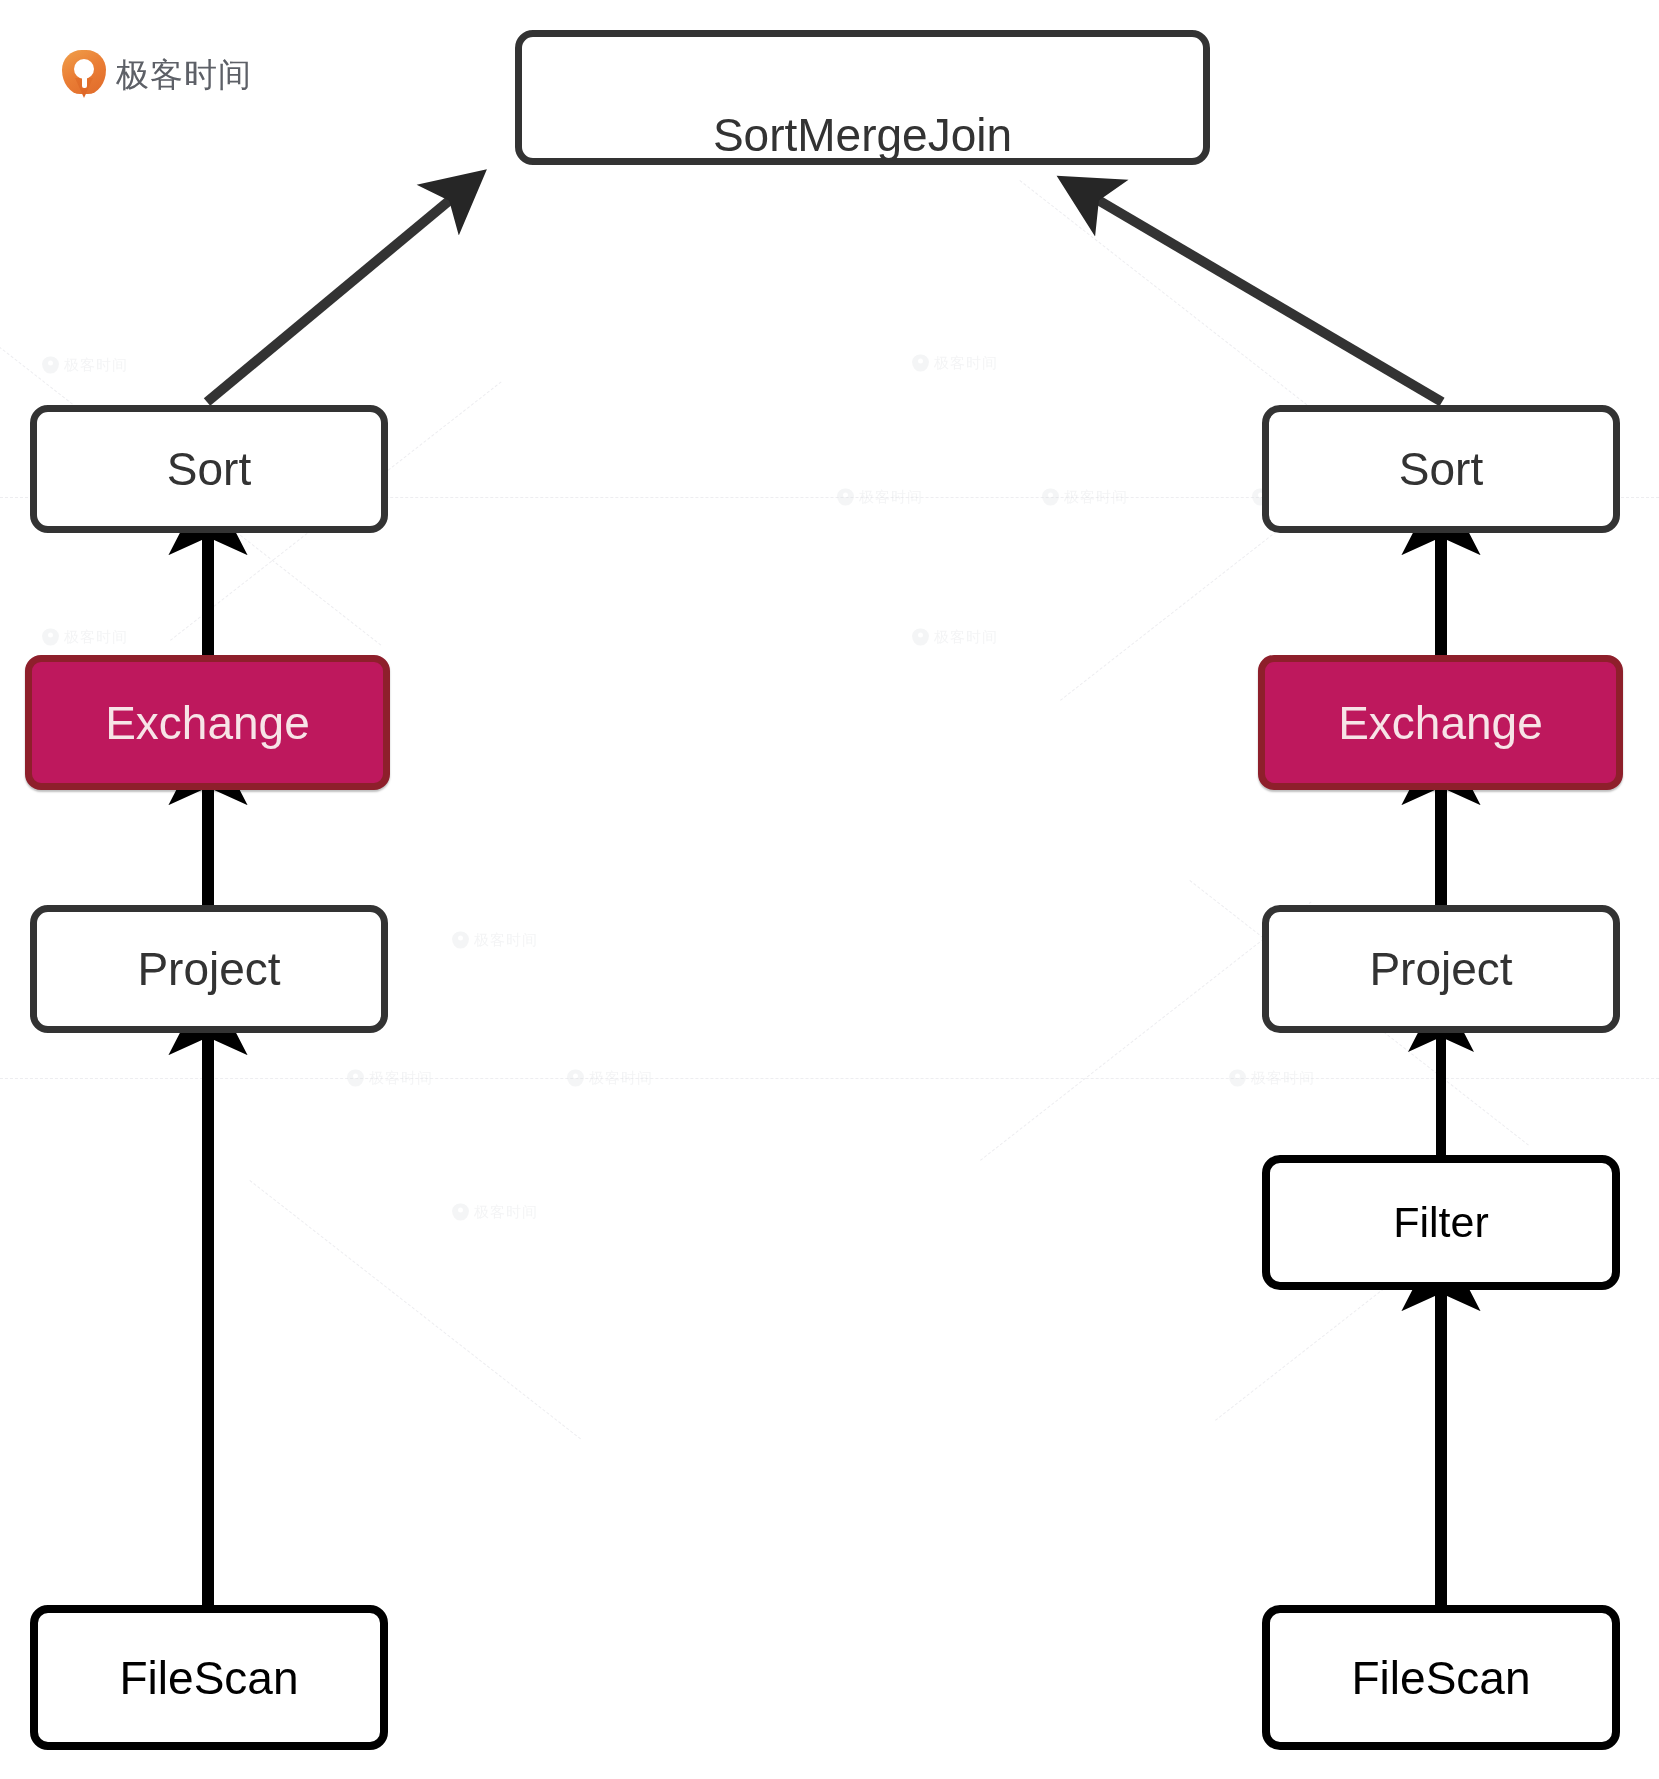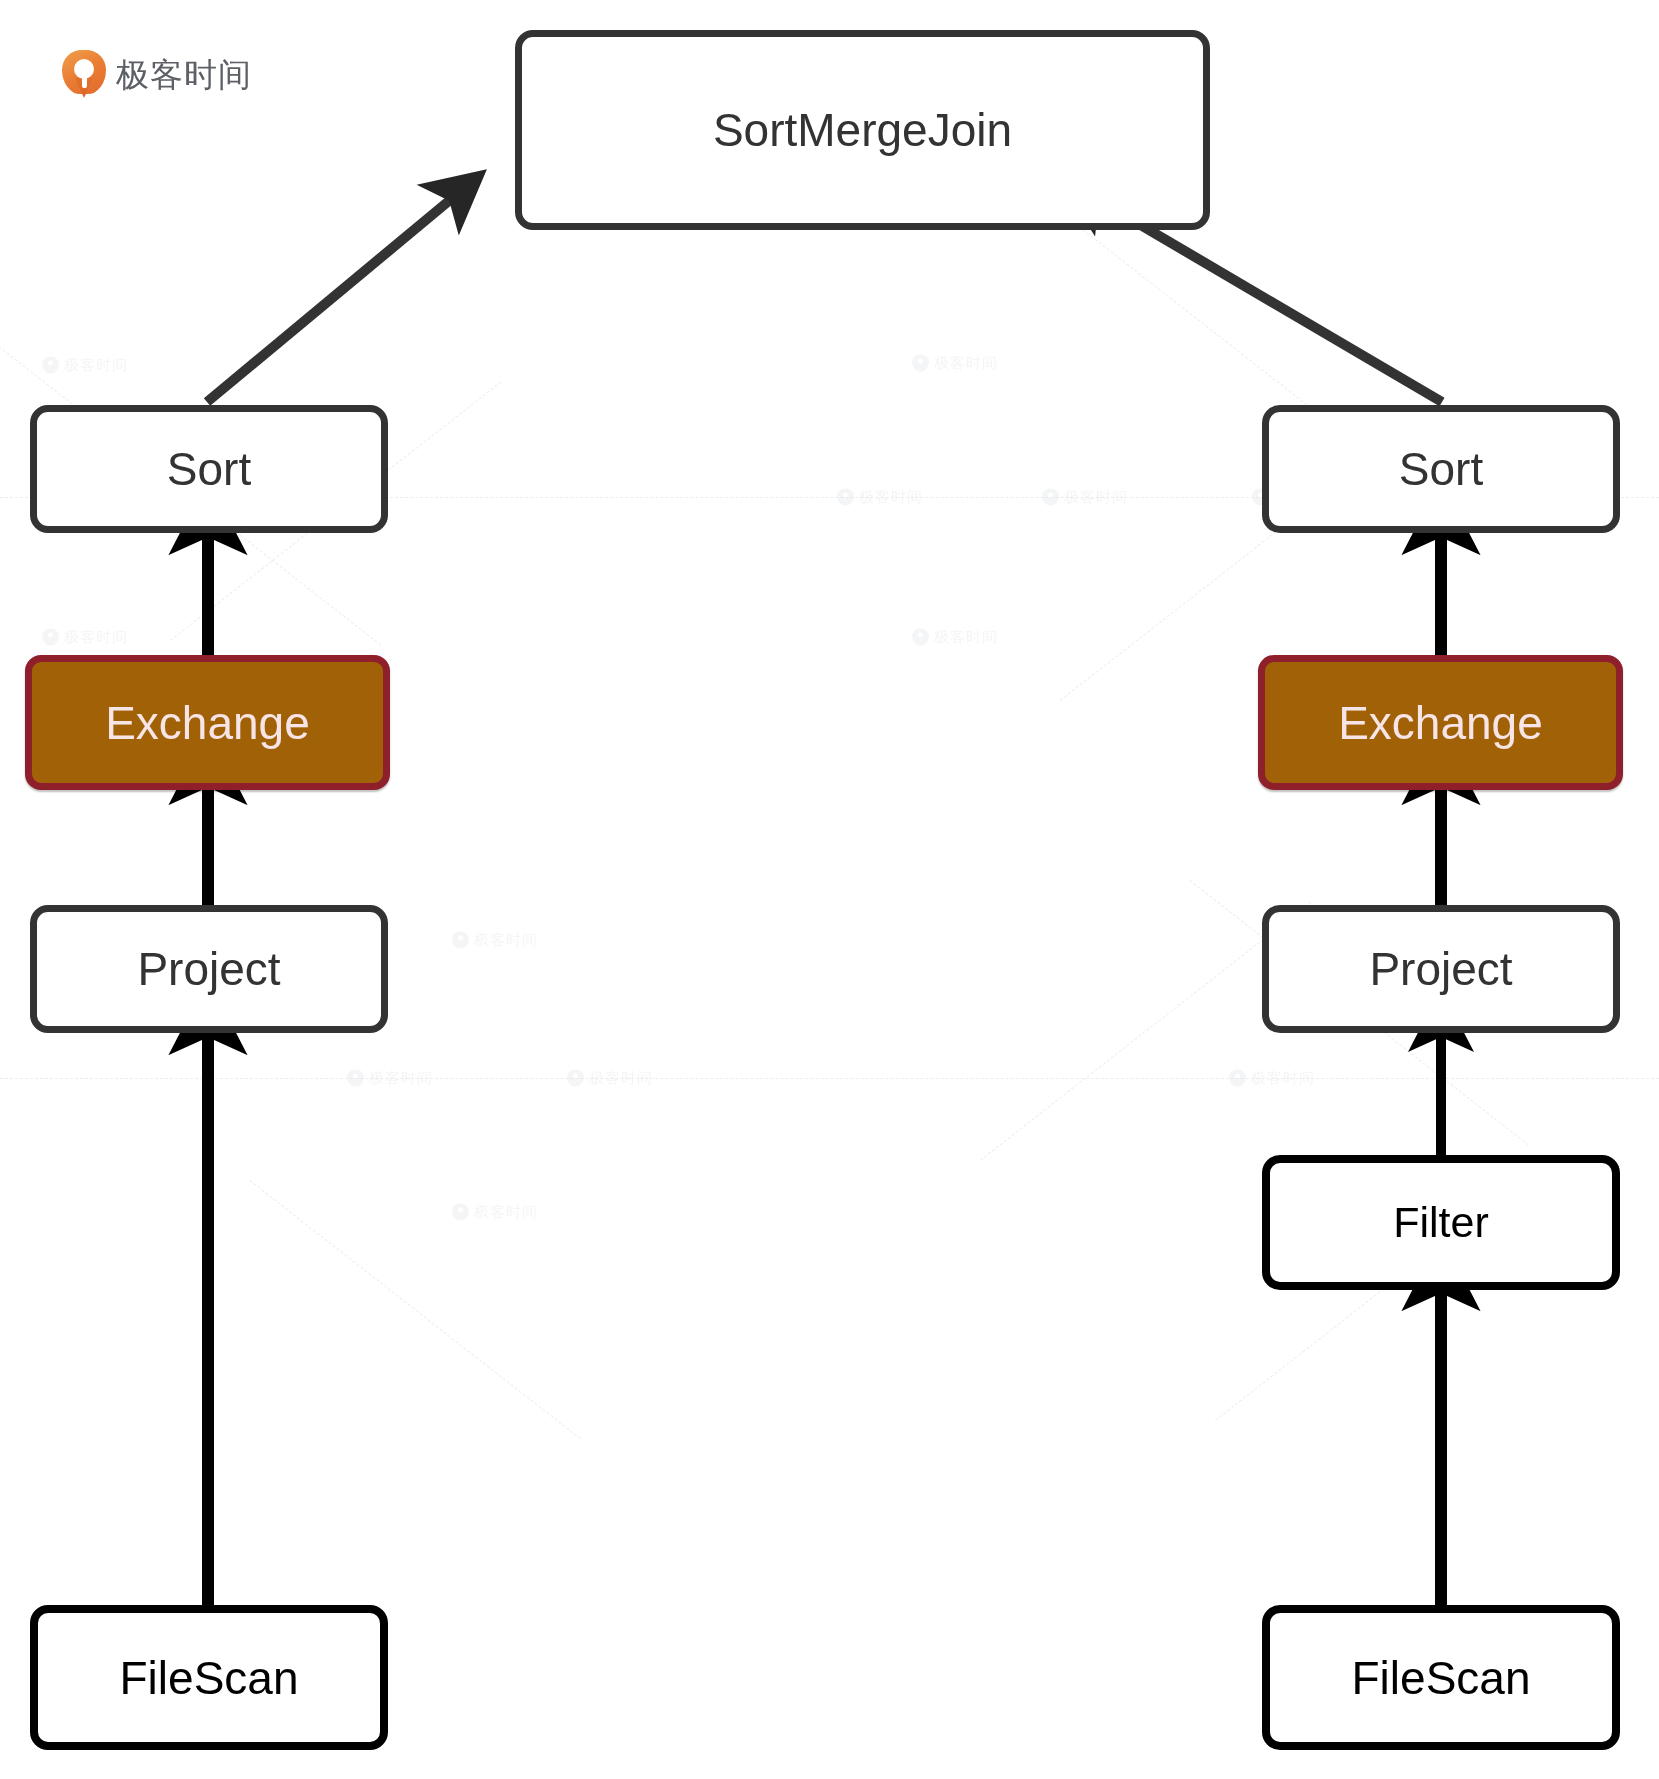--- a/index.html
+++ b/index.html
@@ -159,21 +159,21 @@
     border-color: #000000;
     border-width: 8px;
   }
   .node.black .node-label {
     color: #000000;
   }
   
   .node.crimson {
     border-color: #8e1f2b;
     border-width: 7px;
-    background: #a16207;
+    background: #be185d;
     border-radius: 16px;
     box-shadow: 0 2px 2px rgba(0,0,0,0.25);
   }
   .node.crimson .node-label {
     color: #f7e4e7;
   }
 
   #graph svg {
     position: absolute;
     left: 0;
@@ -287,21 +287,21 @@
           <line x1="208" y1="655" x2="208" y2="536" stroke="#000000" stroke-width="12" stroke-linecap="butt" marker-end="url(#ah-black)"></line>
           <line x1="208" y1="905" x2="208" y2="786" stroke="#000000" stroke-width="12" stroke-linecap="butt" marker-end="url(#ah-black)"></line>
           <line x1="208" y1="1605" x2="208" y2="1036" stroke="#000000" stroke-width="12" stroke-linecap="butt" marker-end="url(#ah-black)"></line>
           <line x1="1441" y1="655" x2="1441" y2="536" stroke="#000000" stroke-width="12" stroke-linecap="butt" marker-end="url(#ah-black)"></line>
           <line x1="1441" y1="905" x2="1441" y2="786" stroke="#000000" stroke-width="12" stroke-linecap="butt" marker-end="url(#ah-black)"></line>
           <line x1="1441" y1="1155" x2="1441" y2="1036" stroke="#000000" stroke-width="10" stroke-linecap="butt" marker-end="url(#ah-black)"></line>
           <line x1="1441" y1="1605" x2="1441" y2="1292" stroke="#000000" stroke-width="12" stroke-linecap="butt" marker-end="url(#ah-black)"></line>
         </g>
     </svg>
     <div id="node-group">
-        <div class="node grey" style="left: 515px; top: 30px; width: 695px; height: 200px;">
+        <div class="node grey" style="left: 515px; top: 30px; width: 695px; height: 135px; align-items: flex-end;">
           <span class="node-label" style="font-size: 46px;">SortMergeJoin</span>
         </div>
         <div class="node grey" style="left: 30px; top: 405px; width: 358px; height: 128px;">
           <span class="node-label" style="font-size: 46px;">Sort</span>
         </div>
         <div class="node crimson" style="left: 25px; top: 655px; width: 365px; height: 135px;">
           <span class="node-label" style="font-size: 46px;">Exchange</span>
         </div>
         <div class="node grey" style="left: 30px; top: 905px; width: 358px; height: 128px;">
           <span class="node-label" style="font-size: 46px;">Project</span>

